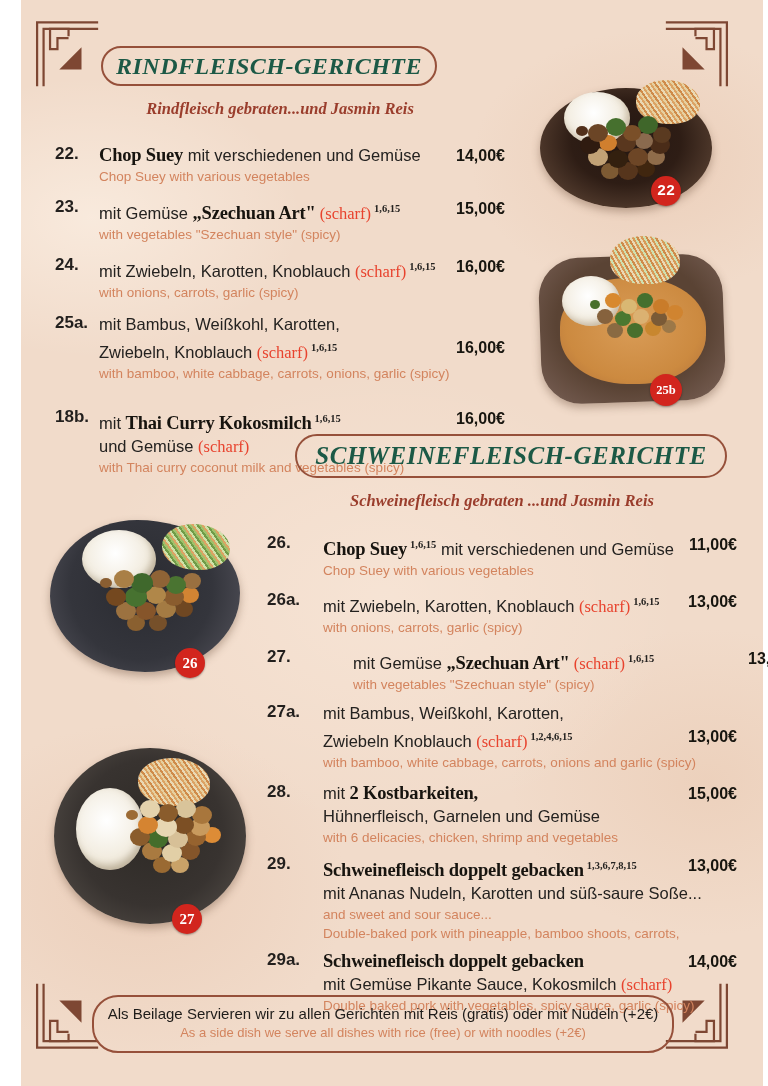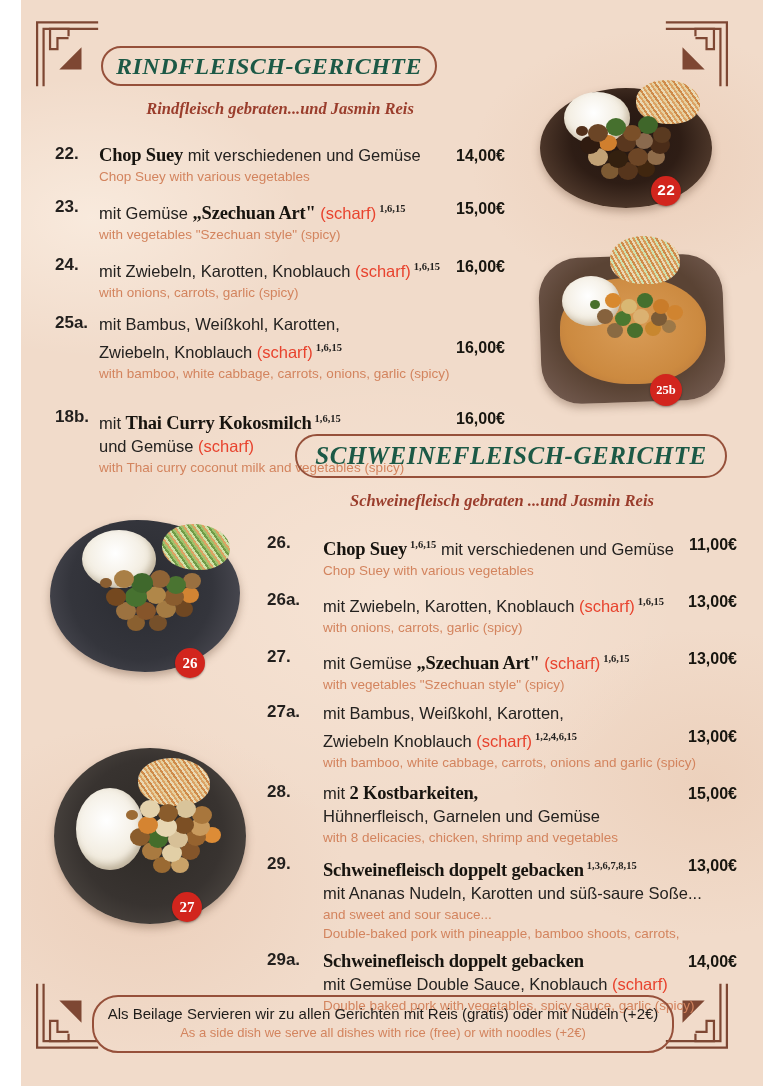--- a/index.html
+++ b/index.html
@@ -47,32 +47,32 @@
     text-align:center;margin-top:13px;font-family:"Liberation Serif",serif;font-style:italic;
     font-weight:700;font-size:16.5px;color:#9a3d2c;
   }
   .items{margin-top:25px;}
   .sec2 .items{margin-top:22px;}
 
   .item{display:flex;align-items:flex-start;}
   .sec1 .item{margin-bottom:11px;}
   .sec1 .item.i-25a{margin-bottom:24px;}
   .sec2 .item{margin-bottom:10px;}
-  .sec2 .item.i-27{margin-bottom:8px;}
+  .sec2 .item.i-27{margin-bottom:8px;gap:30px;}
   .sec2 .item.i-28{margin-bottom:7px;}
   .sec2 .item.i-29{margin-bottom:7px;}
   .num{font-weight:700;font-size:17px;color:#221f1d;flex:none;}
   .sec1 .num{width:44px;}
   .sec2 .num{width:56px;}
   .body{flex:none;}
   .sec1 .body{width:320px;}
   .sec2 .body{width:328px;}
   .line{line-height:23px;white-space:nowrap;color:#242220;font-size:16.5px;}
   .s-bold{font-family:"Liberation Serif",serif;font-weight:700;font-size:18.5px;letter-spacing:-.2px;color:#17140f;}
-  .s-red{color:#e8432e;}
+  .s-red{color:#e8432e;font-family:Liberation Serif, serif;}
   .s-sup{font-family:"Liberation Serif",serif;font-weight:700;font-size:10.5px;vertical-align:7px;margin-left:3px;letter-spacing:0;}
   .english{font-size:13.5px;line-height:19px;color:#d3845e;white-space:nowrap;}
   .price{flex:none;width:86px;text-align:right;font-weight:700;font-size:16px;color:#17150f;line-height:23px;}
 
   
   .footer-box{
     position:absolute;left:92px;top:995px;width:582px;box-sizing:border-box;
     border:2px solid #96503a;border-radius:26px;text-align:center;padding:7px 8px 9px;
   }
   .footer-de{font-size:15px;color:#1e1c1a;line-height:20px;}
@@ -145,21 +145,21 @@
     background:radial-gradient(circle at 45% 40%, #ffffff, #f2ecdf 60%, #ded2bc 92%);
     box-shadow:inset -3px -4px 7px rgba(150,135,110,.5);}
   .photo-27 .salad{left:88px;top:18px;width:72px;height:48px;border-radius:52% 60% 48% 55%;
     background:repeating-linear-gradient(55deg,#ead9b4 0 2px,#dca364 2px 4px,#e6cf9e 4px 6px,#cf8b4a 6px 8px);}
   .photo-27 .food{left:76px;top:70px;width:12px;height:10px;border-radius:50%;background:#9c6b35;box-shadow:
     18px -6px 0 4px #e4d2ac,36px -2px 0 4px #8a5c2c,54px -6px 0 4px #d9c49a,70px 0 0 4px #a8763c,
     16px 10px 0 4px #d58431,34px 12px 0 5px #e7d6b2,52px 10px 0 4px #7c4f24,68px 12px 0 4px #c89a5e,
     8px 22px 0 4px #8a5c2c,26px 24px 0 4px #446d2b,46px 24px 0 4px #d7c097,64px 22px 0 4px #96632f,
     80px 20px 0 3px #dd8c36,20px 36px 0 4px #a97a40,40px 38px 0 4px #e2cfa6,58px 36px 0 4px #84552a,
     30px 50px 0 3px #9a6a32,48px 50px 0 3px #c9a268;}
-  .photo-27 .badge{left:122px;top:152px;}
+  .photo-27 .badge{left:122px;top:164px;}
 </style>
 </head>
 <body>
 
 <div class="page">
   <div class="edge edge-left"></div>
   <div class="edge edge-right"></div>
 
   <div class="corner c-tl">
     <svg viewBox="0 0 80 80">
@@ -282,39 +282,39 @@
             <div class="line"><span class="s-n">Zwiebeln Knoblauch </span><span class="s-red">(scharf)</span><span class="s-sup">1,2,4,6,15</span></div>
             <div class="english">with bamboo, white cabbage, carrots, onions and garlic (spicy)</div>
           </div>
           <div class="price" style="padding-top: 23px;">13,00€</div>
         </div>
         <div class="item i-28">
           <div class="num">28.</div>
           <div class="body">
             <div class="line"><span class="s-n">mit </span><span class="s-bold">2 Kostbarkeiten,</span></div>
             <div class="line"><span class="s-n">Hühnerfleisch, Garnelen und Gemüse</span></div>
-            <div class="english">with 8 delicacies, chicken, shrimp and vegetables</div>
+            <div class="english">with 6 delicacies, chicken, shrimp and vegetables</div>
           </div>
           <div class="price">15,00€</div>
         </div>
         <div class="item i-29">
           <div class="num">29.</div>
           <div class="body">
             <div class="line"><span class="s-bold">Schweinefleisch doppelt gebacken</span><span class="s-sup">1,3,6,7,8,15</span></div>
             <div class="line"><span class="s-n">mit Ananas Nudeln, Karotten und süß-saure Soße...</span></div>
             <div class="english">and sweet and sour sauce...</div>
             <div class="english">Double-baked pork with pineapple, bamboo shoots, carrots,</div>
           </div>
           <div class="price">13,00€</div>
         </div>
         <div class="item i-29a">
           <div class="num">29a.</div>
           <div class="body">
             <div class="line"><span class="s-bold">Schweinefleisch doppelt gebacken</span></div>
-            <div class="line"><span class="s-n">mit Gemüse Double Sauce, Knoblauch </span><span class="s-red">(scharf)</span></div>
+            <div class="line"><span class="s-n">mit Gemüse Pikante Sauce, Kokosmilch </span><span class="s-red">(scharf)</span></div>
             <div class="english">Double baked pork with vegetables, spicy sauce, garlic (spicy)</div>
           </div>
           <div class="price">14,00€</div>
         </div>
       </div>
   </div>
 
   <div class="photo photo-22">
     <div class="plate"></div>
 

